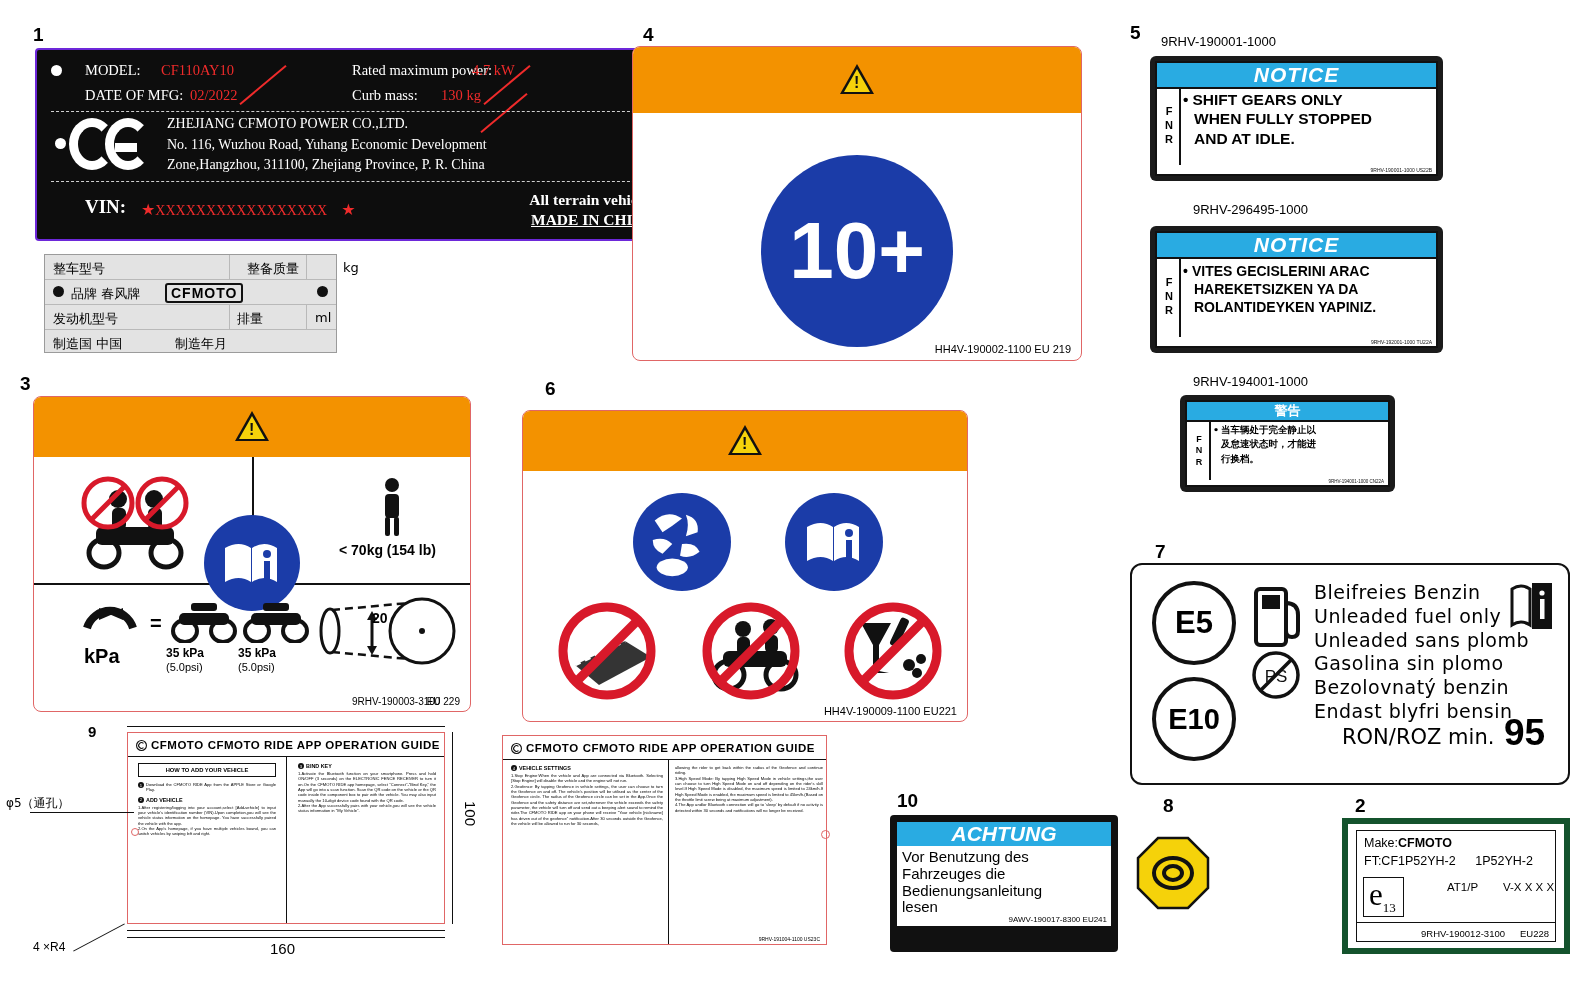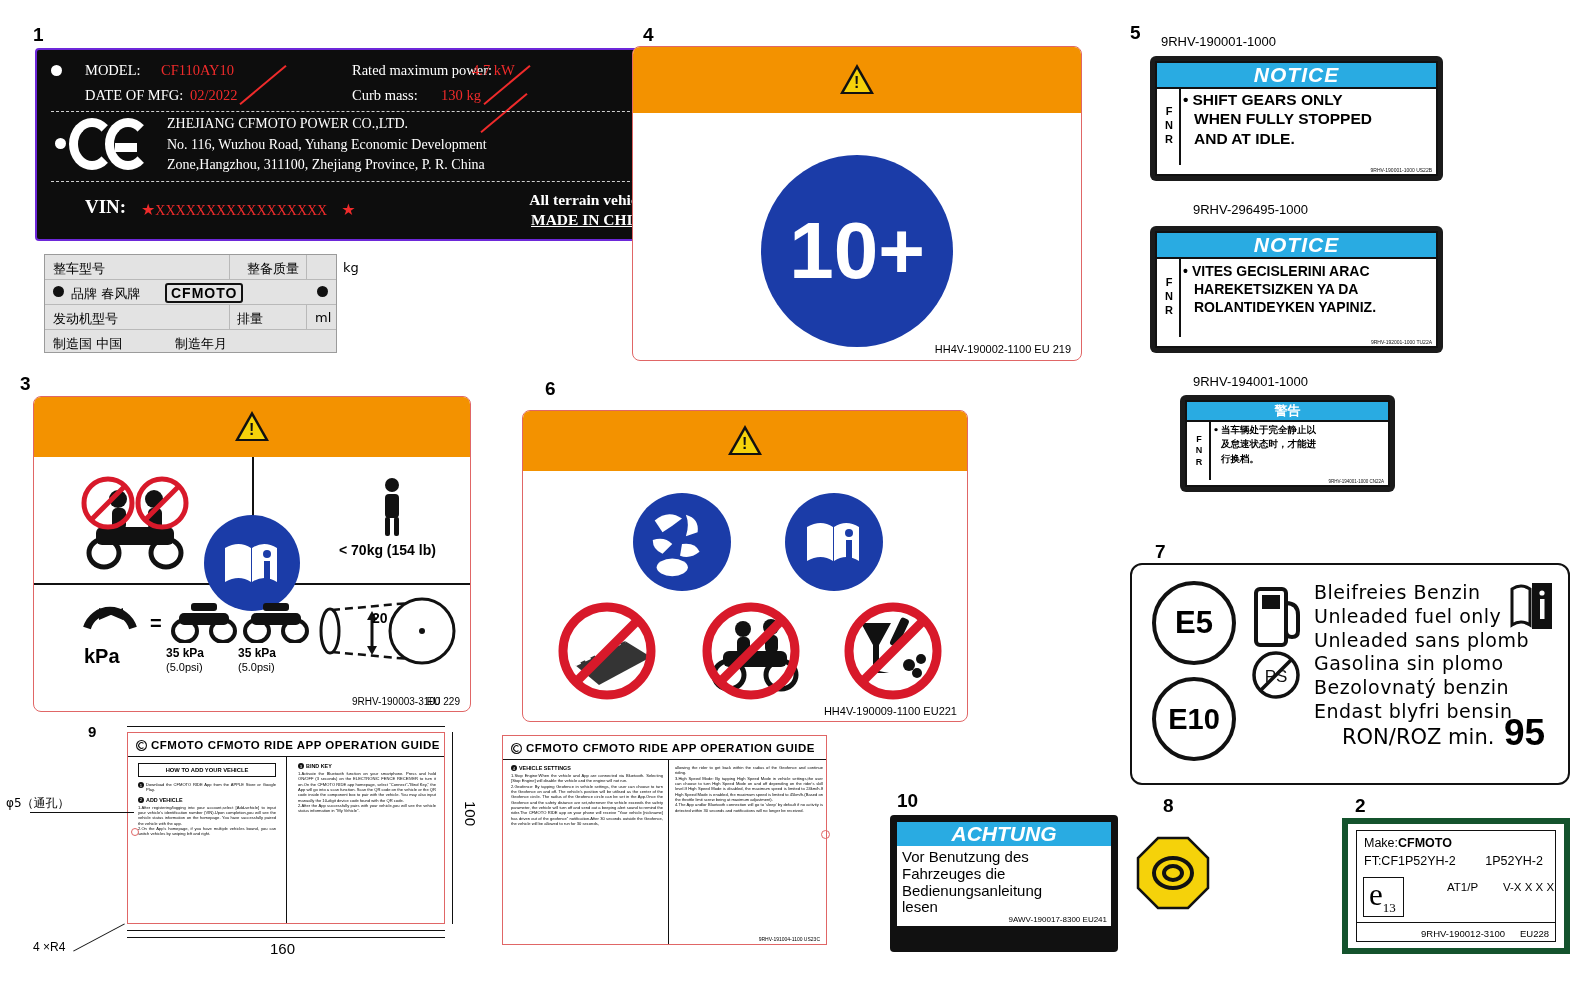--- a/index.html
+++ b/index.html
@@ -556,21 +556,21 @@
   </svg>
 </div>
 
 <div id="lbl2">
   <div class="inner">
     <div style="font-size:12.5px;">
       <span>Make:</span><b>CFMOTO</b>
     </div>
     <div style="font-size:12.5px; margin-top:4px;">
       <span>FT:</span><span>CF1P52YH-2</span>
-      <span style="margin-left:26px;">1P52YH-2</span>
+      <span style="margin-left:16px;">1P52YH-2</span>
     </div>
     <div class="e-mark">
       <span>e</span><span style="font-size:13px; vertical-align:sub;">13</span>
     </div>
     <div style="position:absolute; left:90px; bottom:48px; font-size:11.5px;">AT1/P</div>
     <div style="position:absolute; left:146px; bottom:48px; font-size:11.5px;">V-X X X X</div>
     <div style="position:absolute; left:0; right:0; bottom:18px; height:1px; background:#111;"></div>
     <div style="position:absolute; left:64px; bottom:2px; font-size:9.5px;">9RHV-190012-3100</div>
     <div style="position:absolute; right:6px; bottom:2px; font-size:9.5px;">EU228</div>
   </div>

